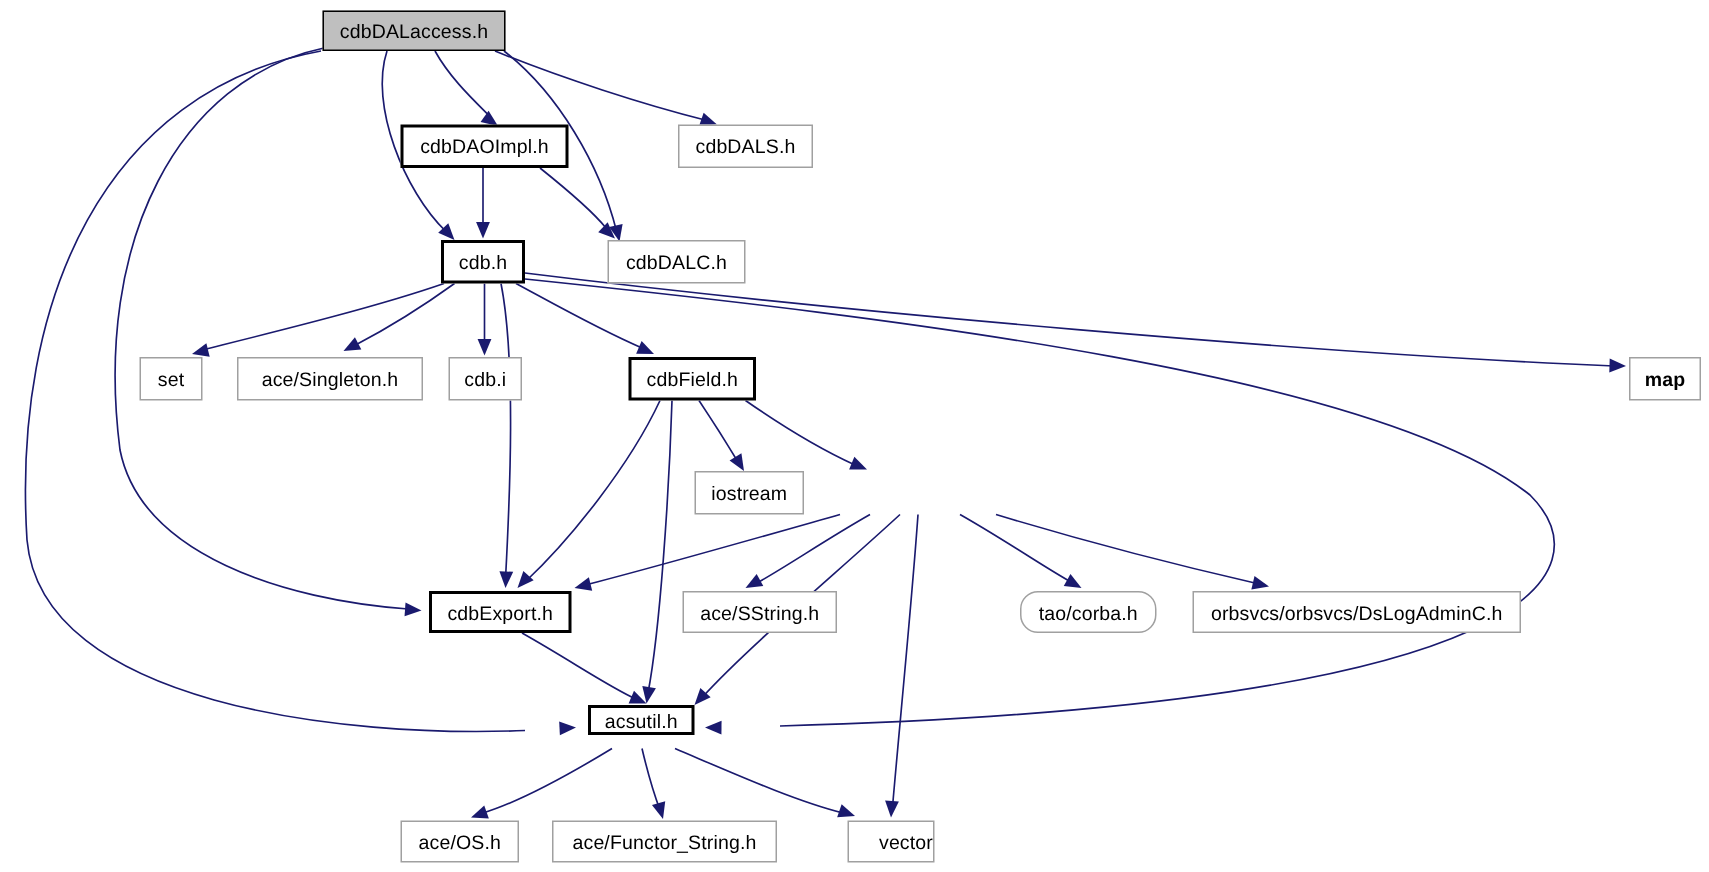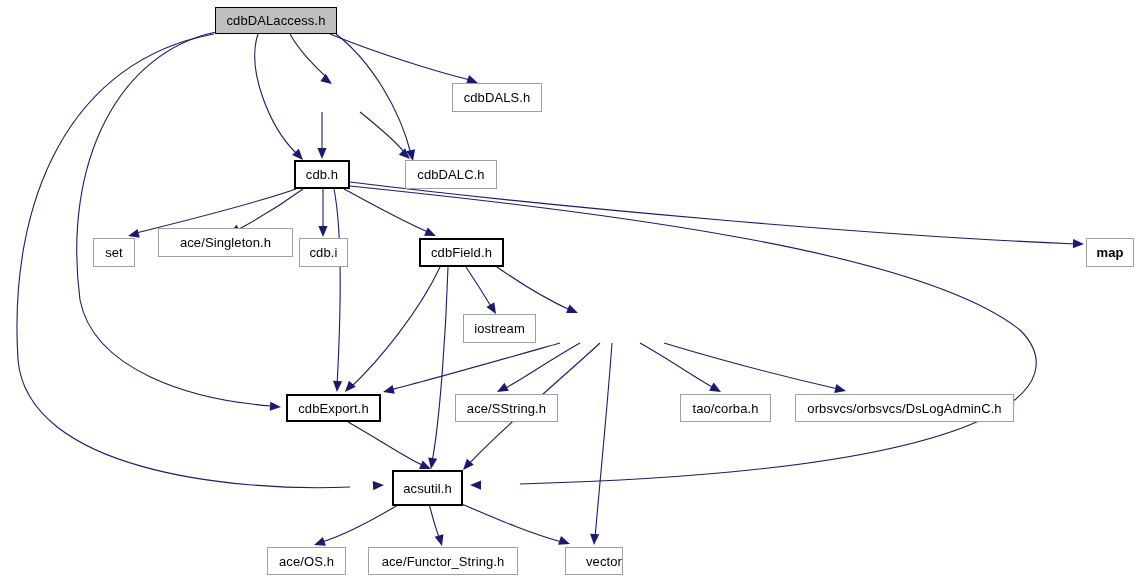--- a/index.html
+++ b/index.html
@@ -116,60 +116,63 @@
       <path class="edge-path" d="M 408,499 C 380,516 348,534 322,542"></path>
       <polygon class="edge-head" points="314,545 322.8235002566381,536.9809075812092 325.9053912380724,545.6493531153609"></polygon>
       <path class="edge-path" d="M 428,499 C 432,516 437,532 440,540"></path>
       <polygon class="edge-head" points="442,546 434.62514523221046,536.631354572084 443.4898805380486,534.1703653487378"></polygon>
       <path class="edge-path" d="M 450,499 C 490,516 530,534 562,542"></path>
       <polygon class="edge-head" points="570,544 558.1029362905713,544.787321467887 561.0841321518042,536.0837319074259"></polygon>
     </svg>
 <div class="node-box root" style="left: 215px; top: 7px; width: 122px; height: 27px;">
       <span>cdbDALaccess.h</span>
     </div>
+    <div class="node-box strong" style="left: 267px; top: 83px; width: 112px; height: 29px;">
+      <span>cdbDAOImpl.h</span>
+    </div>
     <div class="node-box plain" style="left: 452px; top: 83px; width: 90px; height: 29px;">
       <span>cdbDALS.h</span>
     </div>
     <div class="node-box strong" style="left: 294px; top: 160px; width: 56px; height: 29px;">
       <span>cdb.h</span>
     </div>
     <div class="node-box plain" style="left: 372px; top: 160px; width: 92px; height: 29px; margin-left: 33px;">
       <span>cdbDALC.h</span>
     </div>
     <div class="node-box plain" style="left: 93px; top: 238px; width: 42px; height: 29px;">
       <span>set</span>
     </div>
-    <div class="node-box plain" style="left: 158px; top: 228px; width: 135px; height: 29px;">
+    <div class="node-box plain" style="left: 158px; top: 238px; width: 124px; height: 29px;">
       <span>ace/Singleton.h</span>
     </div>
     <div class="node-box plain" style="left: 299px; top: 238px; width: 49px; height: 29px;">
       <span>cdb.i</span>
     </div>
     <div class="node-box strong" style="left: 419px; top: 238px; width: 85px; height: 29px;">
       <span>cdbField.h</span>
     </div>
     <div class="node-box plain" style="left: 1086px; top: 238px; width: 48px; height: 29px; font-weight: bold;">
       <span>map</span>
     </div>
     <div class="node-box plain" style="left: 463px; top: 314px; width: 73px; height: 29px; text-align: center;">
       <span>iostream</span>
     </div>
     <div class="node-box strong" style="left: 286px; top: 394px; width: 95px; height: 28px;">
       <span>cdbExport.h</span>
     </div>
     <div class="node-box plain" style="left: 455px; top: 394px; width: 103px; height: 28px;">
       <span>ace/SString.h</span>
     </div>
-    <div class="node-box plain" style="left: 680px; top: 394px; width: 91px; height: 28px;">
+    <div class="node-box plain" style="left: 680px; top: 394px; width: 91px; height: 28px; border-radius: 12px;">
       <span>tao/corba.h</span>
     </div>
     <div class="node-box plain" style="left: 795px; top: 394px; width: 219px; height: 28px;">
       <span>orbsvcs/orbsvcs/DsLogAdminC.h</span>
     </div>
-    <div class="node-box strong" style="left: 392px; top: 470px; width: 71px; height: 36px;">
+    <div class="node-box strong" style="left: 392px; top: 470px; width: 71px; height: 20px;">
       <span>acsutil.h</span>
     </div>
     <div class="node-box plain" style="left: 267px; top: 547px; width: 79px; height: 28px;">
       <span>ace/OS.h</span>
     </div>
     <div class="node-box plain" style="left: 368px; top: 547px; width: 150px; height: 28px;">
       <span>ace/Functor_String.h</span>
     </div>
     <div class="node-box plain" style="left: 565px; top: 547px; width: 58px; height: 28px; justify-content: flex-end;">
       <span>vector</span>

